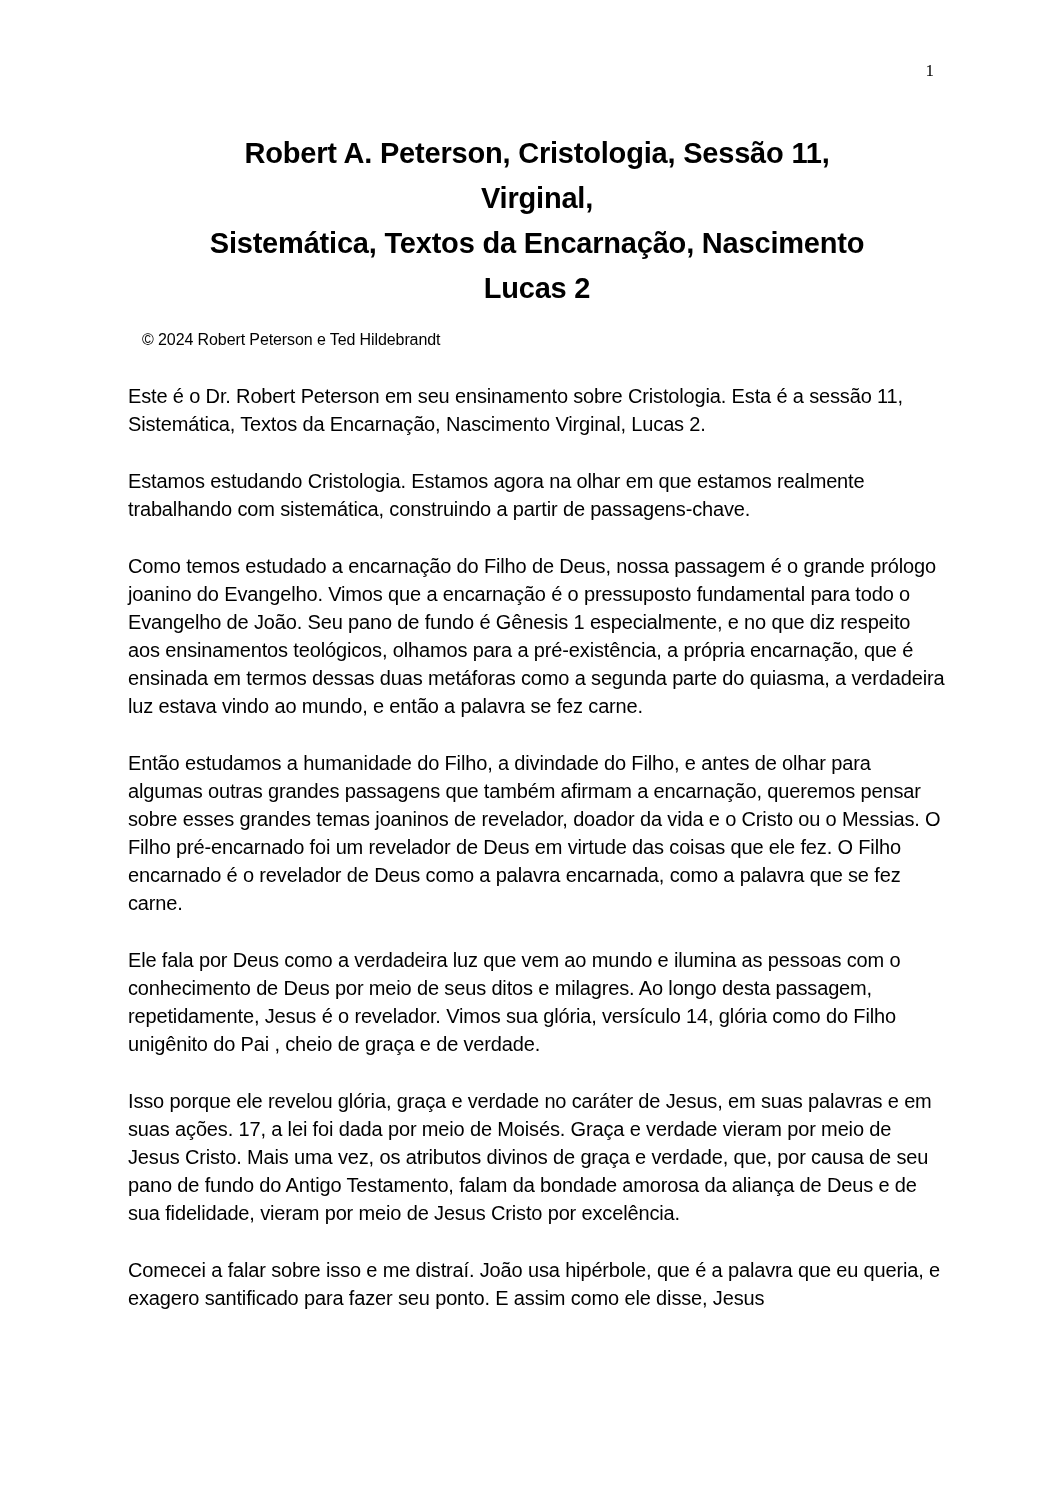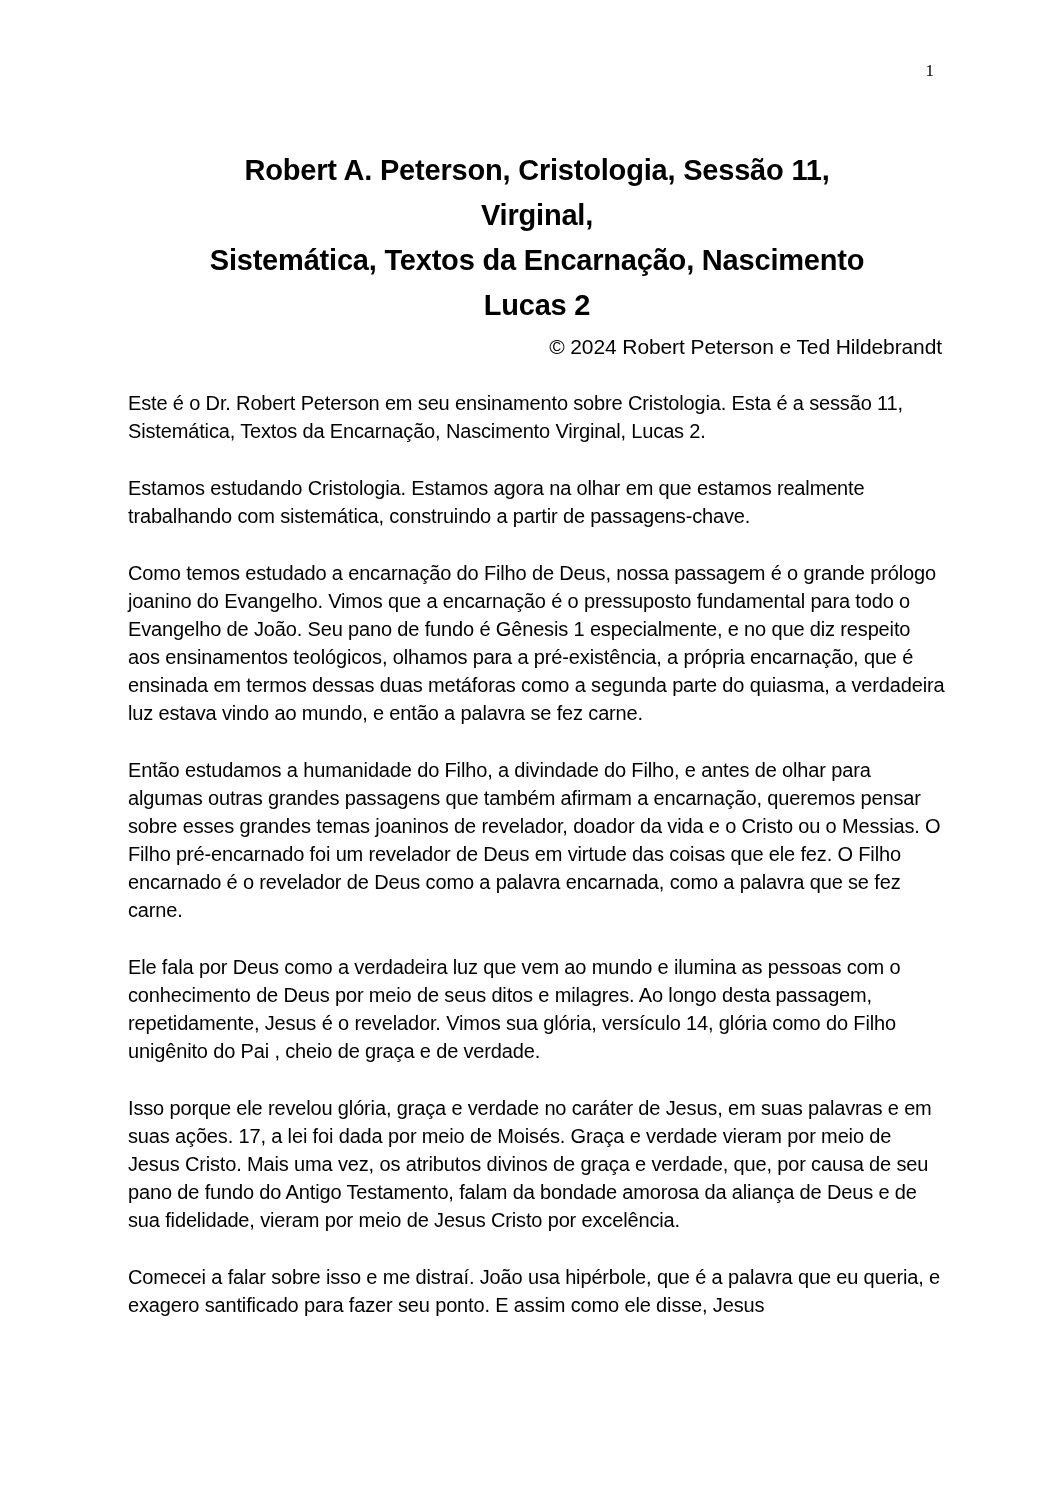--- a/index.html
+++ b/index.html
@@ -22,39 +22,39 @@
     top: 60px;
     right: 124px;
     font-family: "Liberation Serif", "DejaVu Serif", serif;
     font-size: 17px;
     line-height: 22px;
     color: #000000;
   }
   .content {
     position: absolute;
     left: 128px;
-    top: 17px;
+    top: 0;
     width: 818px;
   }
   .doc-title {
     margin: 131px 0 0 0;
     font-size: 29px;
     line-height: 45px;
     font-weight: 700;
     text-align: center;
     letter-spacing: -0.2px;
   }
   .title-line {
     display: block;
   }
   .copyright {
-    margin: 4px;
-    font-size: 21px;
+    margin: 14px;
+    font-size: 16px;
     line-height: 30px;
-    text-align: right;
+    text-align: left;
     font-weight: 400;
     letter-spacing: -0.1px;
   }
   .body-text {
     margin-top: 27px;
   }
   .body-text p {
     margin: 0 0 29px 0;
     font-size: 20px;
     line-height: 28px;

